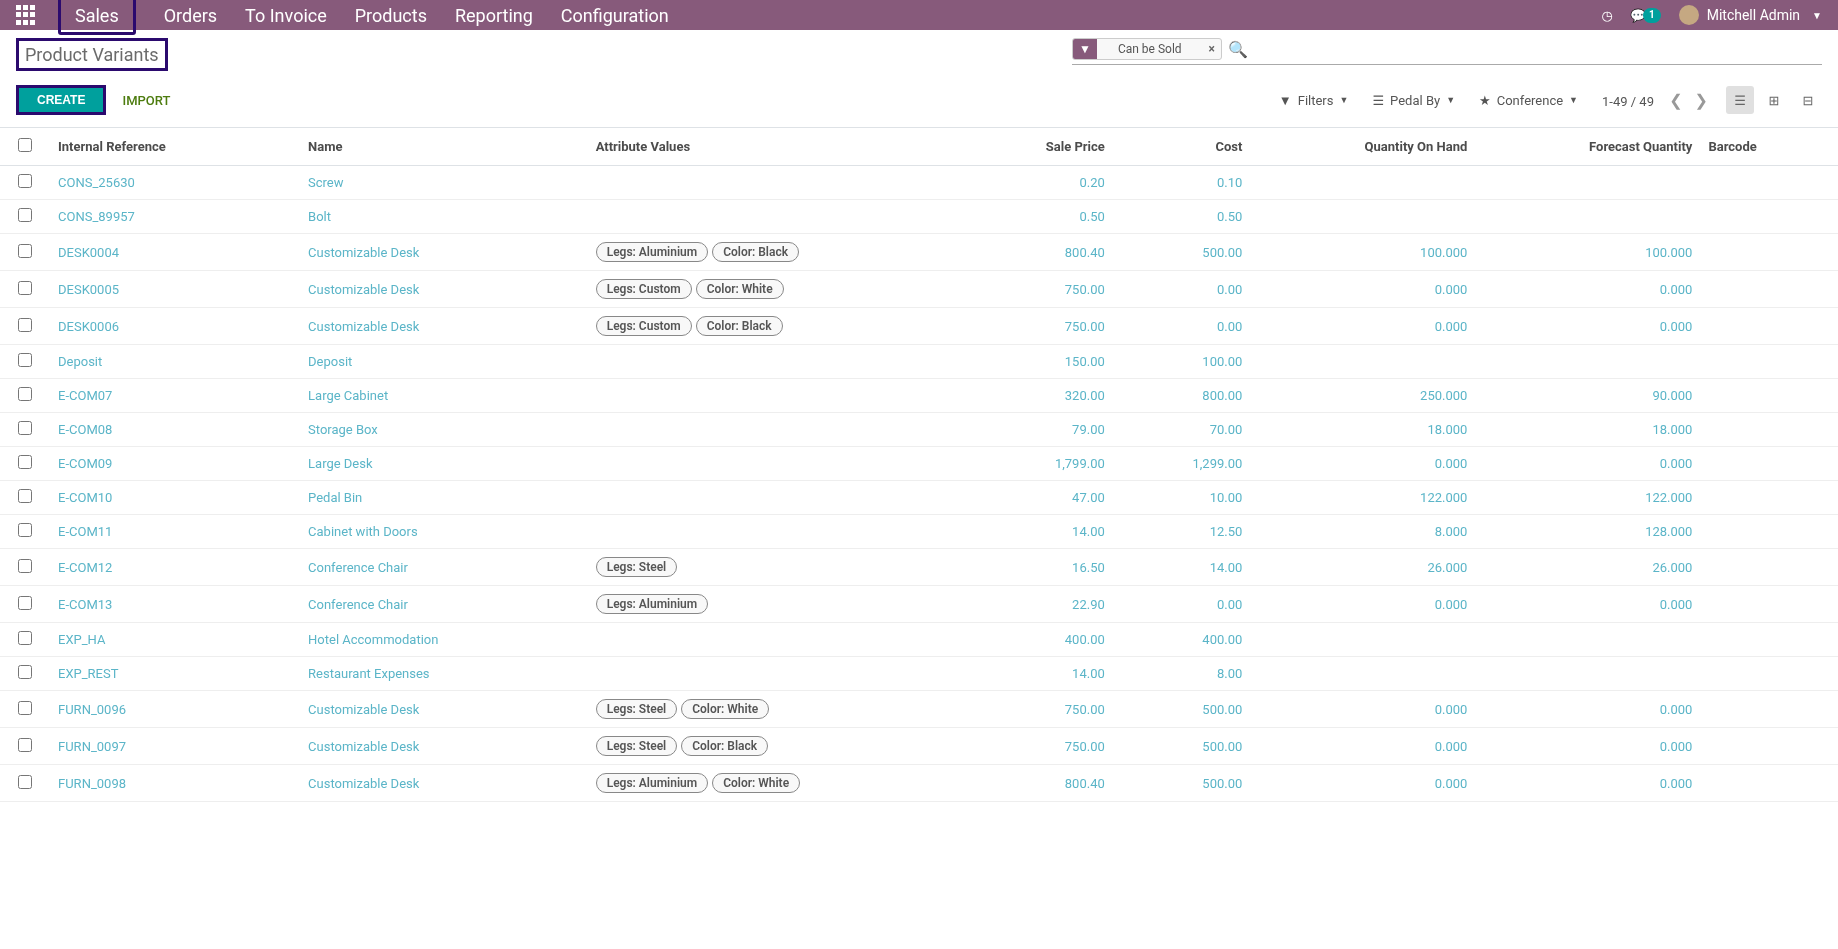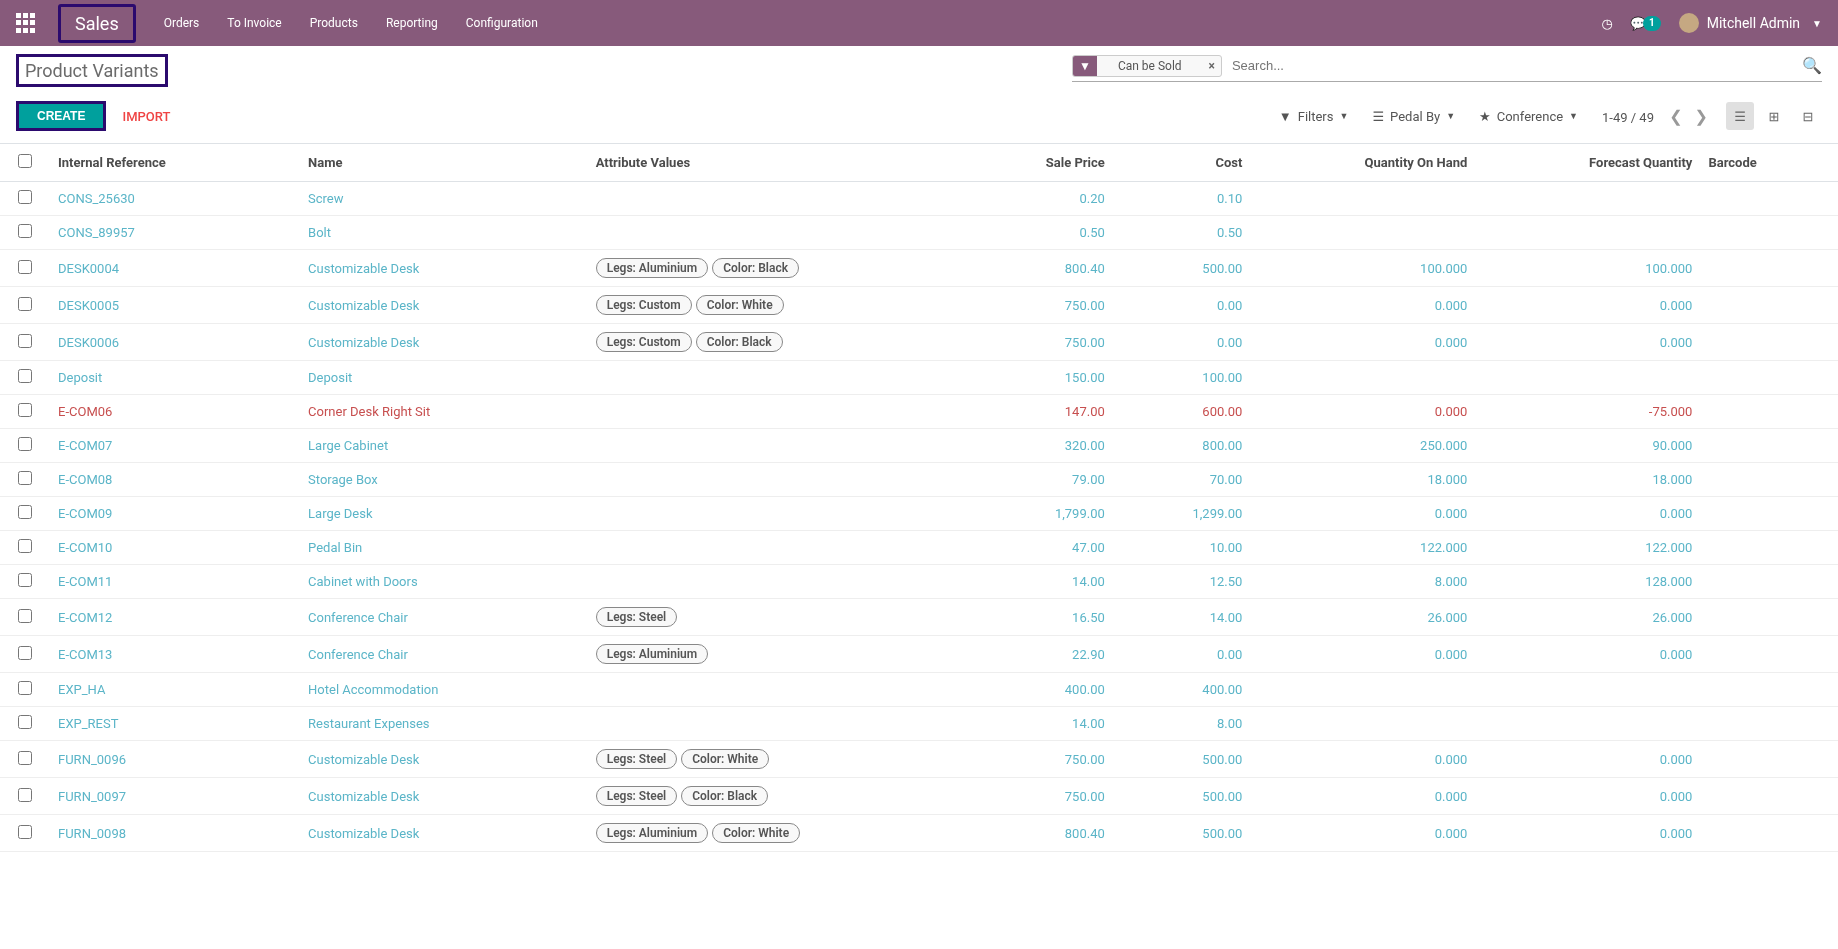--- a/index.html
+++ b/index.html
@@ -1,24 +1,24 @@
 <!DOCTYPE html>
 <html><head>
   <meta charset="utf-8">
   <style>
     * { margin: 0; padding: 0; box-sizing: border-box; }
     body { font-family: -apple-system, BlinkMacSystemFont, "Segoe UI", Roboto, sans-serif; font-size: 13px; color: #4c4c4c; background: #fff; }
     
-    .navbar { background: #875a7b; height: 46px; display: flex; align-items: center; padding: 0 16px; color: #fff; }
+    .navbar { background: #875a7b; height: 30px; display: flex; align-items: center; padding: 0 16px; color: #fff; }
     .navbar-left { display: flex; align-items: center; gap: 8px; }
     .apps-icon { width: 20px; height: 20px; display: inline-flex; flex-wrap: wrap; gap: 2px; cursor: pointer; margin-right: 14px; }
     .apps-icon span { width: 5px; height: 5px; background: #fff; }
     .app-name { font-size: 18px; padding: 6px 14px; border: 3px solid #2b0a6e; border-radius: 3px; margin-right: 20px; }
     .nav-menu { display: flex; gap: 28px; }
-    .nav-menu a { color: #fff; text-decoration: none; font-size: 12px; }
+    .nav-menu a { color: #fff; text-decoration: none; font-size: 18px; }
     .navbar-right { margin-left: auto; display: flex; align-items: center; gap: 18px; }
     .chat-badge { position: relative; display: inline-flex; }
     .chat-badge-count { background: #00a09d; color: #fff; border-radius: 10px; padding: 1px 6px; font-size: 10px; font-weight: bold; margin-left: -4px; }
     .user-menu { display: flex; align-items: center; gap: 8px; cursor: pointer; font-size: 14px; }
     .user-avatar { width: 20px; height: 20px; border-radius: 50%; background: #c5a882; }
     .caret-down { font-size: 10px; margin-left: 4px; }
     
     .control-panel { padding: 8px 16px 12px; }
     .cp-top { display: flex; align-items: flex-start; justify-content: space-between; }
     .page-title-box { border: 3px solid #2b0a6e; padding: 3px 6px; display: inline-block; }
@@ -28,21 +28,21 @@
     .search-facet { display: inline-flex; align-items: center; background: #f8f8f8; border: 1px solid #ccc; border-radius: 3px; font-size: 12px; margin-right: 6px; }
     .facet-icon { background: #875a7b; color: #fff; padding: 3px 6px; border-radius: 2px 0 0 2px; }
     .facet-text { padding: 0 21px; color: #555; }
     .facet-remove { padding: 0 6px; cursor: pointer; color: #666; font-weight: bold; }
     .search-input { flex: 1; border: none; outline: none; font-size: 13px; padding: 4px; }
     .search-icon { color: #666; font-size: 16px; cursor: pointer; }
     
     .cp-bottom { display: flex; align-items: center; margin-top: 14px; }
     .cp-left-actions { display: flex; align-items: center; gap: 16px; }
     .btn-create { background: #00a09d; color: #fff; border: 3px solid #2b0a6e; padding: 5px 18px; font-weight: bold; cursor: pointer; font-size: 12px; }
-    .btn-import { color: #ef4444; cursor: pointer; font-weight: 500; font-size: 13px; }
+    .btn-import { color: #4d7c0f; cursor: pointer; font-weight: 500; font-size: 13px; }
     .search-options { display: flex; gap: 24px; margin-left: auto; margin-right: 24px; }
     .search-opt { display: flex; align-items: center; gap: 6px; cursor: pointer; color: #555; font-size: 13px; }
     .search-opt .caret { font-size: 9px; }
     .cp-right-controls { display: flex; align-items: center; gap: 18px; }
     .pager { color: #555; font-size: 13px; }
     .pager-arrows { display: inline-flex; gap: 12px; margin-left: 12px; }
     .pager-arrows span { cursor: pointer; color: #999; font-size: 16px; }
     .view-switcher { display: flex; gap: 6px; }
     .view-btn { width: 28px; height: 28px; display: flex; align-items: center; justify-content: center; cursor: pointer; color: #666; border-radius: 3px; }
     .view-btn.active { background: #e0e0e0; }
@@ -112,21 +112,20 @@
     <div class="page-title-box">
       <span class="page-title">Product Variants</span>
     </div>
     <div class="search-area">
       <div class="search-bar">
         <span class="search-facet">
           <span class="facet-icon">▼</span>
           <span class="facet-text">Can be Sold</span>
           <span class="facet-remove">×</span>
         </span>
-        <input class="search-input" placeholder="Search..." style="">
         <span class="search-icon">🔍</span>
       </div>
     </div>
   </div>
   <div class="cp-bottom">
     <div class="cp-left-actions">
       <button class="btn-create">CREATE</button>
       <span class="btn-import">IMPORT</span>
     </div>
     <div class="search-options">
@@ -238,31 +237,20 @@
     <td class="checkbox-cell"><input type="checkbox" style=""></td>
     <td><span class="link">Deposit</span></td>
     <td><span class="link">Deposit</span></td>
     <td></td>
     <td class="num"><span class="num-link">150.00</span></td>
     <td class="num"><span class="num-link">100.00</span></td>
     <td class="num"><span class="num-link"></span></td>
     <td class="num"><span class="num-link"></span></td>
     <td></td>
   </tr>
-        <tr class="row-red">
-    <td class="checkbox-cell"><input type="checkbox" style=""></td>
-    <td><span class="link">E-COM06</span></td>
-    <td><span class="link">Corner Desk Right Sit</span></td>
-    <td></td>
-    <td class="num"><span class="num-link">147.00</span></td>
-    <td class="num"><span class="num-link">600.00</span></td>
-    <td class="num"><span class="num-link">0.000</span></td>
-    <td class="num"><span class="num-link">-75.000</span></td>
-    <td></td>
-  </tr>
         <tr>
     <td class="checkbox-cell"><input type="checkbox" style=""></td>
     <td><span class="link">E-COM07</span></td>
     <td><span class="link">Large Cabinet</span></td>
     <td></td>
     <td class="num"><span class="num-link">320.00</span></td>
     <td class="num"><span class="num-link">800.00</span></td>
     <td class="num"><span class="num-link">250.000</span></td>
     <td class="num"><span class="num-link">90.000</span></td>
     <td></td>

